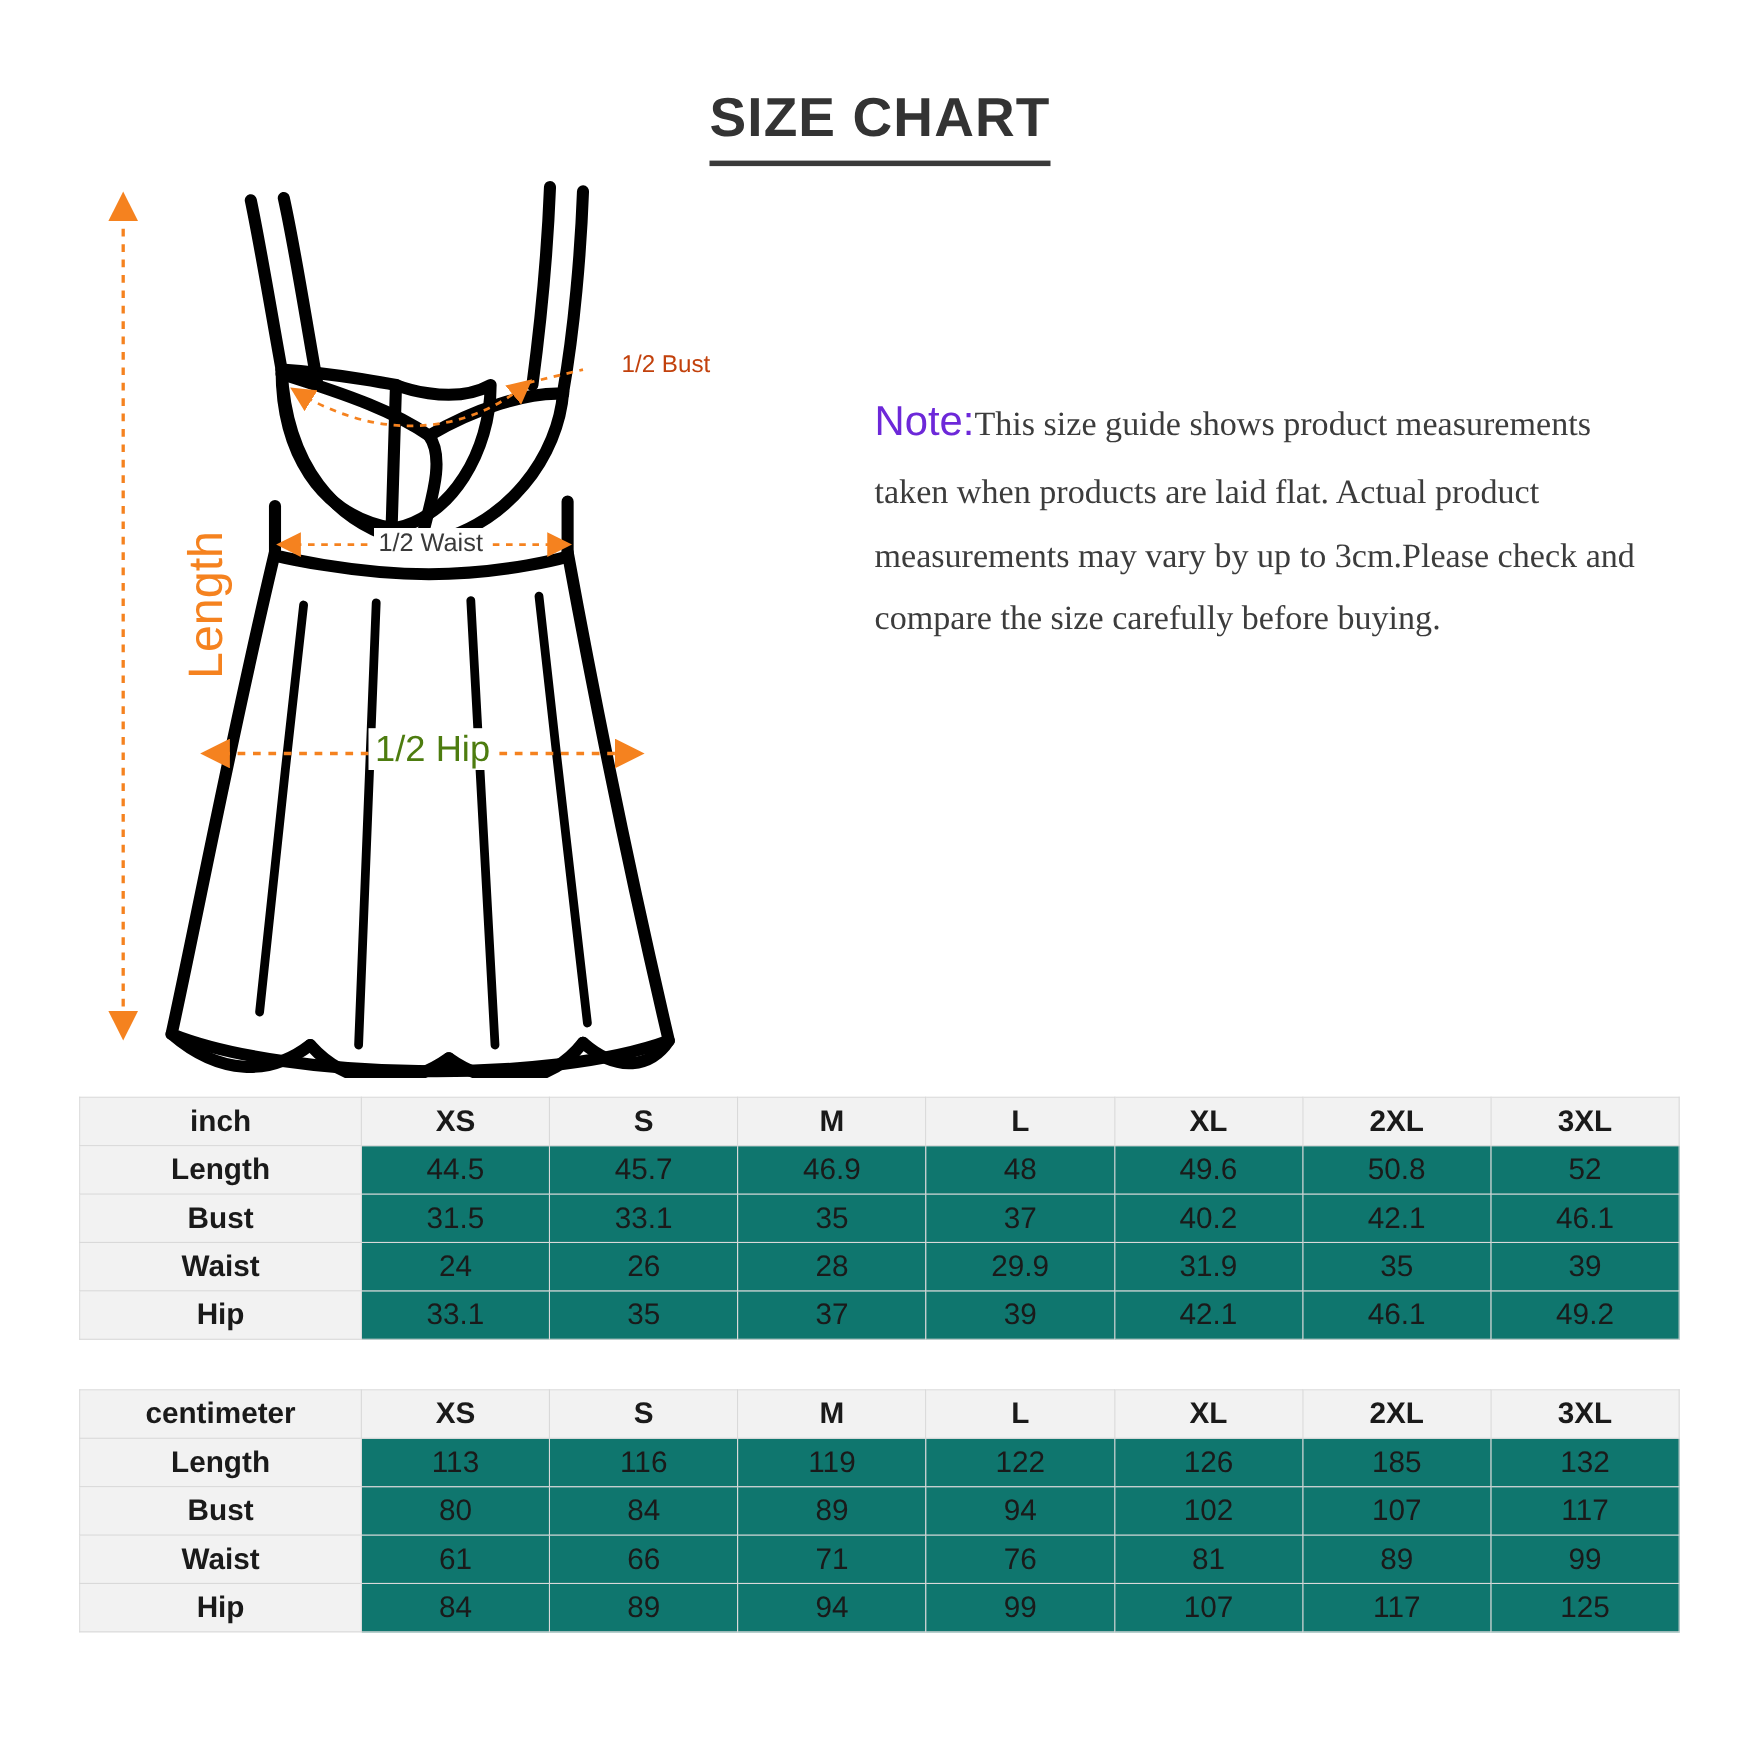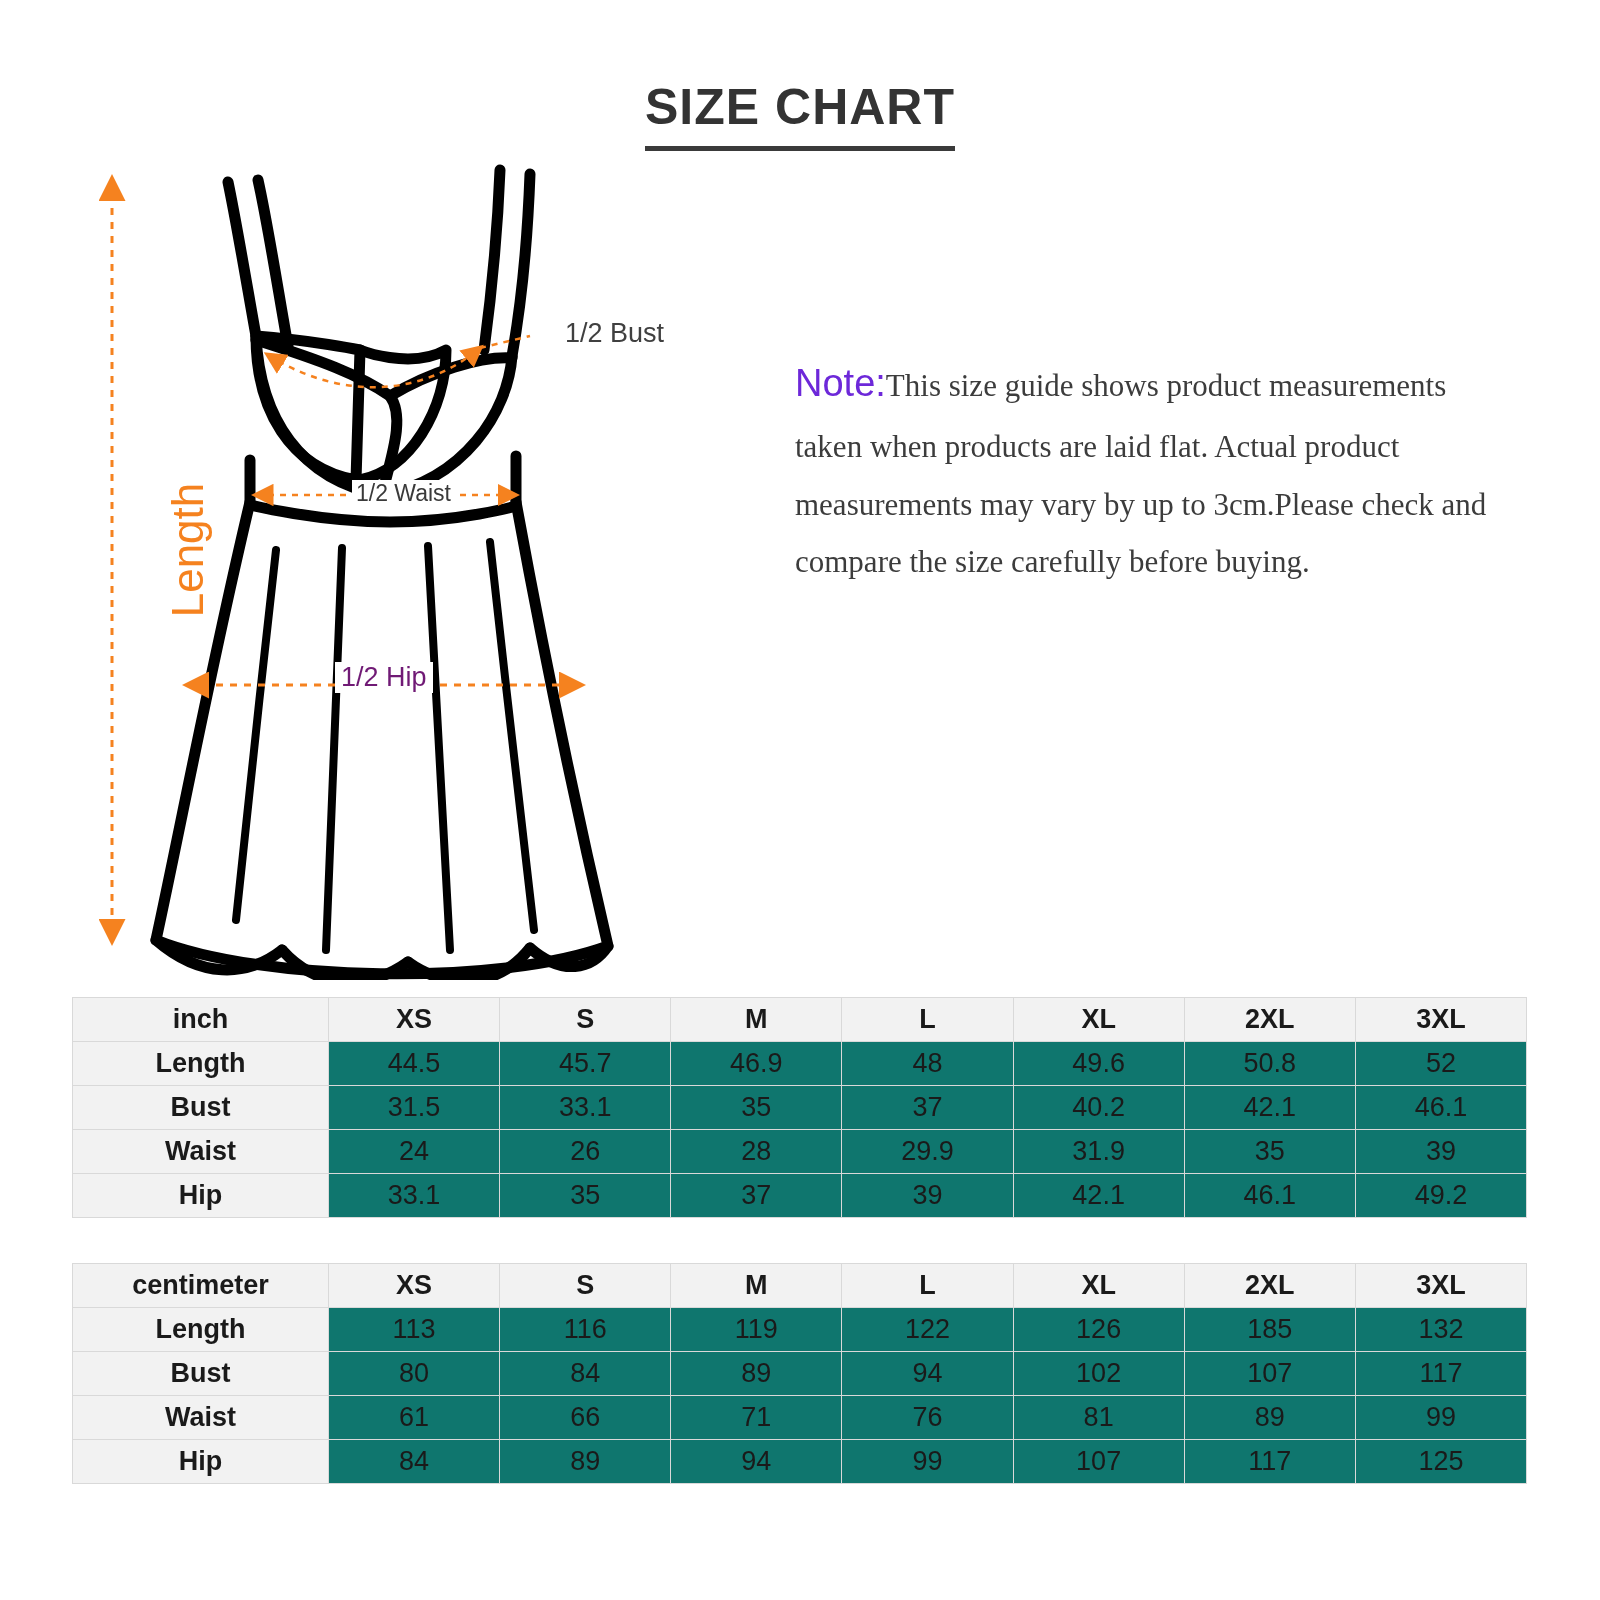--- a/index.html
+++ b/index.html
@@ -57,42 +57,42 @@
     transform: translate(-50%, -50%) rotate(-90deg);
     font-size: 44px;
     color: #F5821F;
     font-family: "Liberation Sans", sans-serif;
     white-space: nowrap;
   }
   .bust-label {
     position: absolute;
     left: 505px;
     top: 168px;
-    font-size: 27px;
-    color: #404040;
+    font-size: 22px;
+    color: #c2410c;
     font-family: "Liberation Sans", sans-serif;
     white-space: nowrap;
   }
   .waist-label {
     position: absolute;
-    left: 292px;
+    left: 280px;
     top: 330px;
     font-size: 23px;
     color: #3a3a3a;
     font-family: "Liberation Sans", sans-serif;
     white-space: nowrap;
     background: #ffffff;
     padding: 0 4px;
   }
   .hip-label {
     position: absolute;
     left: 275px;
     top: 512px;
-    font-size: 27px;
-    color: #701a75;
+    font-size: 33px;
+    color: #4d7c0f;
     font-family: "Liberation Sans", sans-serif;
     white-space: nowrap;
     background: #ffffff;
     padding: 0 6px;
   }
 
   
   .note {
     position: absolute;
     top: 348px;

